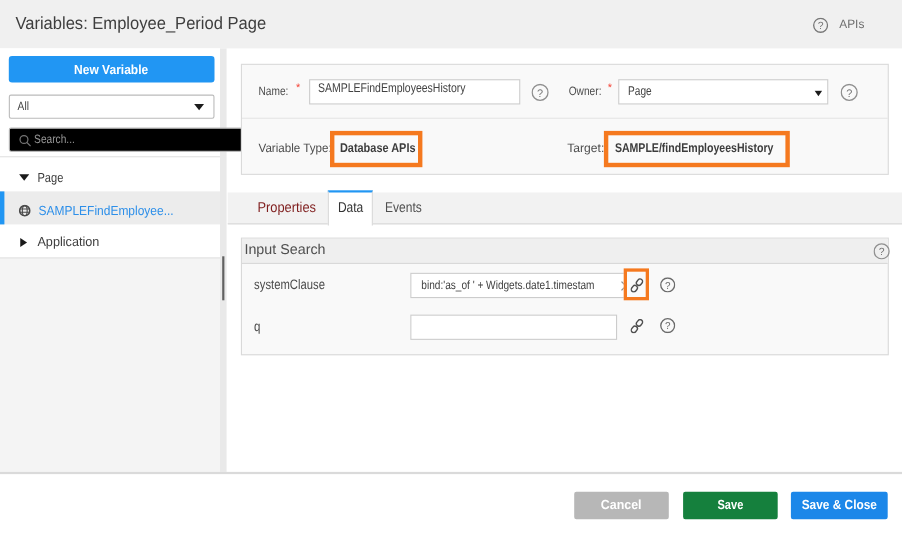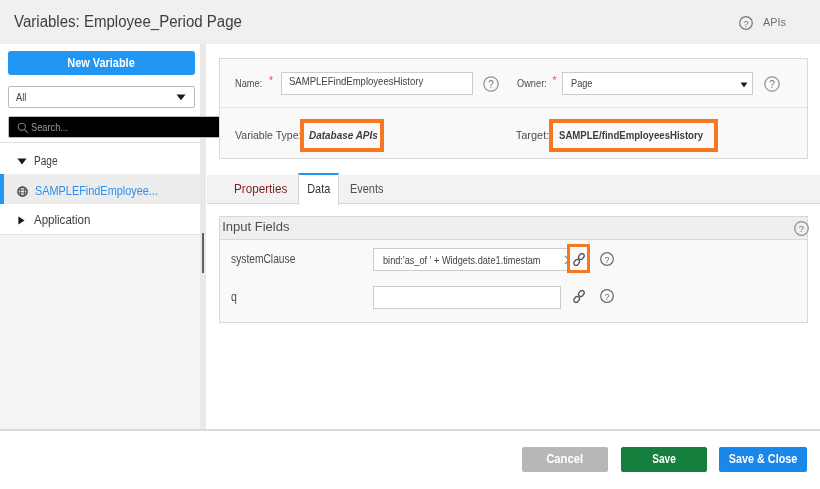--- a/index.html
+++ b/index.html
@@ -87,37 +87,37 @@
   <svg class="abs" style="right:4px;top:9px;" width="8" height="6" viewBox="0 0 8 6">
       <polygon points="0.6,0.4 7.4,0.4 4,5.4" fill="#1c1c1c"></polygon>
     </svg>
 </div>
 <svg class="abs" style="left:763.5px;top:76px;" width="16" height="16" viewBox="0 0 16 16">
   <circle cx="8" cy="8" r="7.2" fill="none" stroke="#8f8f8f" stroke-width="1.2"></circle>
   <text x="8" y="11.8" font-size="10" fill="#757575" text-anchor="middle" font-family="Liberation Sans">?</text>
 </svg>
 
 <div class="abs" style="left:234.5px;top:128.5px;font-size:11px;line-height:13px;color:#4d4d4d;"><span class="t" id="lvtype" style="transform:scaleX(0.96);">Variable Type:</span></div>
-<div class="abs" style="left:299.9px;top:118.5px;width:84.6px;height:33px;border:4px solid #f5791f;box-sizing:border-box;background:#fafafa;font-size:11.5px;font-weight:bold;color:#3d3d3d;font-style:italic;">
+<div class="abs" style="left:299.9px;top:118.5px;width:84.6px;height:33px;border:4px solid #f5791f;box-sizing:border-box;background:#fafafa;font-size:11.5px;font-weight:bold;color:#3d3d3d;">
     <span class="abs" style="left:5.5px;top:6px;line-height:13px;"><span class="t" id="bdb" style="transform:scaleX(0.865);">Database APIs</span></span>
   </div>
 
 <div class="abs" style="left:515.7px;top:128.5px;font-size:11px;line-height:13px;color:#4d4d4d;"><span class="t" id="ltarget" style="transform:scaleX(1);">Target:</span></div>
 <div class="abs" style="left:549px;top:118.5px;width:169px;height:33px;border:4px solid #f5791f;box-sizing:border-box;background:#fafafa;font-size:11.5px;font-weight:bold;color:#3d3d3d;">
     <span class="abs" style="left:6.3px;top:6px;line-height:13px;"><span class="t" id="btg" style="transform:scaleX(0.835);">SAMPLE/findEmployeesHistory</span></span>
   </div>
 
 <div class="abs" style="left:206.5px;top:175px;width:613.5px;height:29px;background:#f2f2f2;border-bottom:1px solid #d8d8d8;box-sizing:border-box;"></div>
 <div class="abs" style="left:234px;top:175px;height:28px;line-height:28px;font-size:13px;color:#7f1d1d;"><span class="t" id="tprop" style="transform:scaleX(0.9);">Properties</span></div>
 <div class="abs" style="left:297.8px;top:173px;width:41.7px;height:32px;background:#fff;border-left:1px solid #d8d8d8;border-right:1px solid #d8d8d8;border-top:2.5px solid #2196f3;box-sizing:border-box;text-align:center;line-height:28px;font-size:13px;color:#333;"><span class="tc" id="tdata">Data</span></div>
 <div class="abs" style="left:349.9px;top:175px;height:28px;line-height:28px;font-size:13px;color:#4f4f4f;"><span class="t" id="tev">Events</span></div>
 
 <div class="abs" style="left:219px;top:216px;width:589px;height:107px;border:1px solid #d9d9d9;box-sizing:border-box;background:#f9f9f9;"></div>
 <div class="abs" style="left:220px;top:217px;width:587px;height:23px;background:#efefef;border-bottom:1px solid #d9d9d9;box-sizing:border-box;"></div>
-<div class="abs" style="left:222.2px;top:219px;font-size:13px;line-height:15px;color:#4f4f4f;"><span class="t" id="lif" style="transform:scaleX(1);">Input Fields</span></div>
+<div class="abs" style="left:222.2px;top:219px;font-size:13px;line-height:15px;color:#4f4f4f;"><span class="t" id="lif" style="transform:scaleX(1);">Input Search</span></div>
 <svg class="abs" style="left:793.5px;top:220.5px;" width="15" height="15" viewBox="0 0 15 15">
   <circle cx="7.5" cy="7.5" r="6.8" fill="none" stroke="#8f8f8f" stroke-width="1.2"></circle>
   <text x="7.5" y="11" font-size="9.5" fill="#757575" text-anchor="middle" font-family="Liberation Sans">?</text>
 </svg>
 
 <div class="abs" style="left:231.4px;top:251.5px;font-size:12.5px;line-height:15px;color:#4a4a4a;"><span class="t" id="lsys" style="transform:scaleX(0.82);">systemClause</span></div>
 <div class="abs" style="left:373.4px;top:248px;width:204px;height:23px;border:1px solid #ccc;box-sizing:border-box;background:#fff;">
   <span class="abs" style="left:9px;top:4px;font-size:11px;line-height:14px;color:#424242;"><span class="t" id="ibind" style="transform:scaleX(0.835);">bind:'as_of ' + Widgets.date1.timestam</span></span>
   <svg class="abs" style="right:2.5px;top:6px;" width="10" height="10" viewBox="0 0 10 10">
     <line x1="1" y1="1" x2="9" y2="9" stroke="#8c8c8c" stroke-width="1.2"></line>

